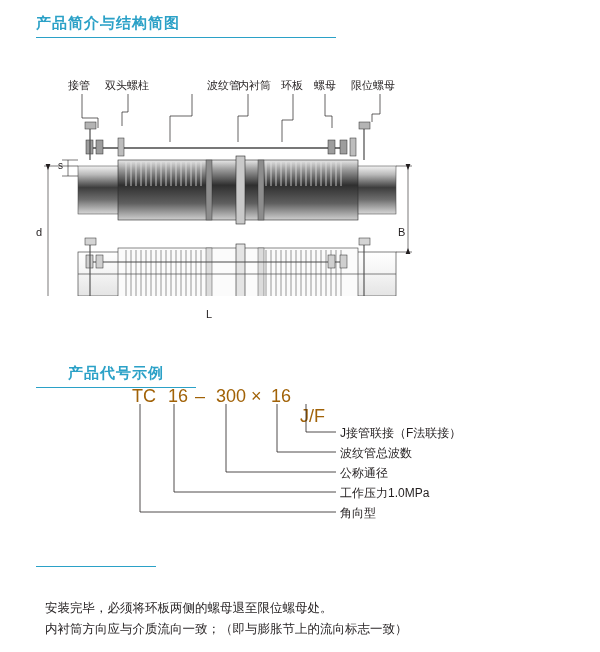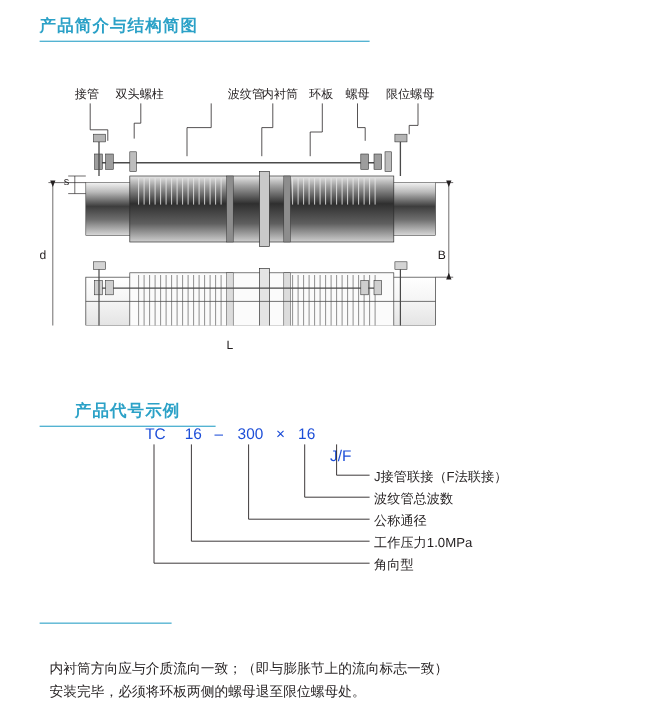--- a/index.html
+++ b/index.html
@@ -60,22 +60,22 @@
   }
   #code-wrap {
     position: absolute;
     left: 0;
     top: 380px;
     width: 600px;
     height: 160px;
   }
   .code-token {
     position: absolute;
-    font-size: 14px;
-    color: #1d4ed8;
+    font-size: 18px;
+    color: #a16207;
     white-space: nowrap;
   }
   .code-desc {
     position: absolute;
     font-size: 12px;
     color: #231f20;
     white-space: nowrap;
   }
 
   
@@ -337,15 +337,15 @@
   <div class="code-desc" style="left:340px; top:85px;">公称通径</div>
   <div class="code-desc" style="left:340px; top:105px;">工作压力1.0MPa</div>
   <div class="code-desc" style="left:340px; top:125px;">角向型</div>
 </div>
 
 <div id="sec3">
   <div class="title-underline"></div>
 </div>
 
 <div id="install-text">
+  <div class="install-line">安装完毕，必须将环板两侧的螺母退至限位螺母处。</div>
   <div class="install-line">内衬筒方向应与介质流向一致；（即与膨胀节上的流向标志一致）</div>
-  <div class="install-line">安装完毕，必须将环板两侧的螺母退至限位螺母处。</div>
 </div>
 
 </body></html>

